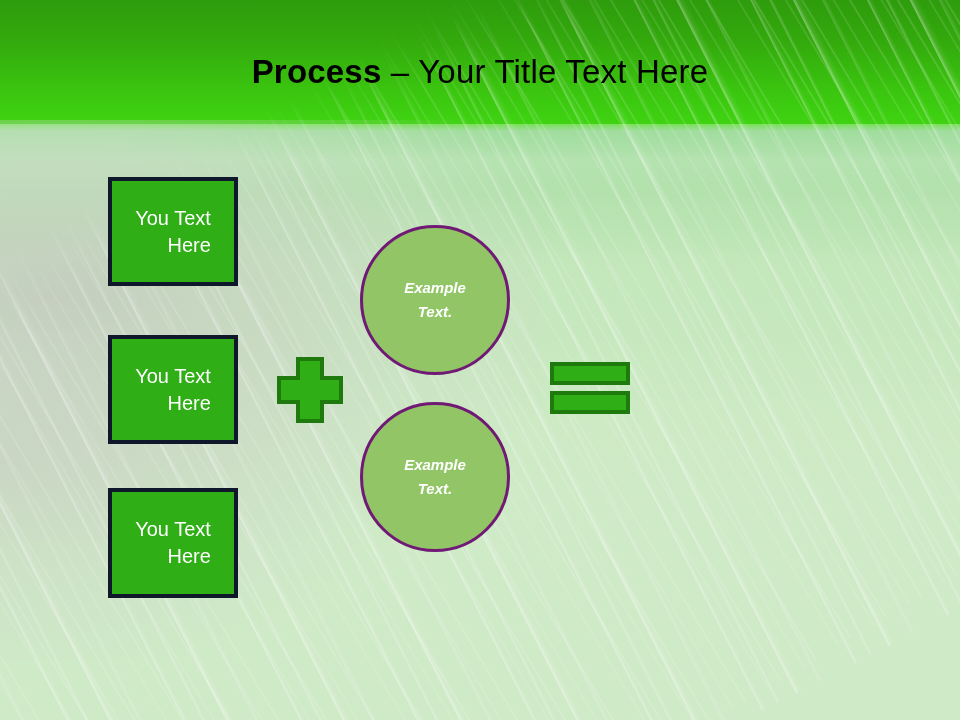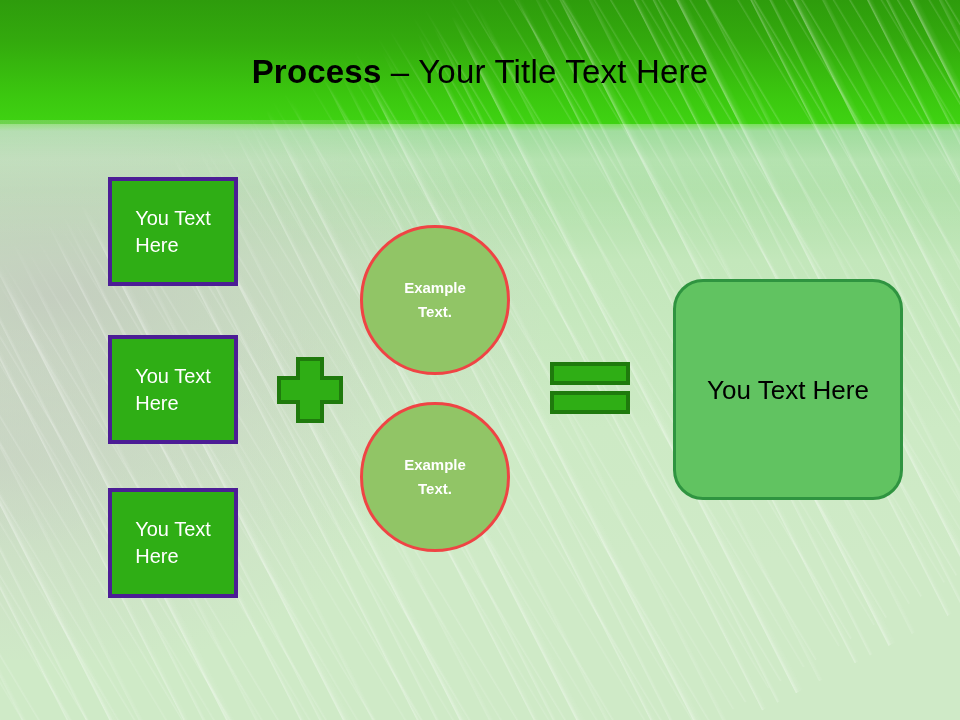--- a/index.html
+++ b/index.html
@@ -135,25 +135,25 @@
     white-space: nowrap;
   }
   .title .strong { font-weight: bold; }
   .title .light  { font-weight: normal; }
 
   
   .sq {
     position: absolute;
     box-sizing: border-box;
     background: #2fae15;
-    border: 4px solid #4c1d95;
+    border: 4px solid #0f172a;
     color: #ffffff;
     font-size: 20px;
     line-height: 27px;
-    text-align: left;
+    text-align: right;
     display: flex;
     align-items: center;
     justify-content: center;
   }
   .sq .txt { display: block; padding: 0 6px; }
 
   #sq1 { left: 108px; top: 177px; width: 130px; height: 109px; }
   #sq2 { left: 108px; top: 335px; width: 130px; height: 109px; }
   #sq3 { left: 108px; top: 488px; width: 130px; height: 110px; }
 
@@ -167,25 +167,26 @@
   }
 
   
   .circle {
     position: absolute;
     box-sizing: border-box;
     width: 150px;
     height: 150px;
     border-radius: 50%;
     background: #91c566;
-    border: 3px solid #ef4444;
+    border: 3px solid #701a75;
     color: #ffffff;
     font-size: 15px;
     line-height: 24px;
     font-weight: bold;
+    font-style: italic;
     text-align: center;
     display: flex;
     align-items: center;
     justify-content: center;
   }
   #c1 { left: 360px; top: 225px; }
   #c2 { left: 360px; top: 402px; }
 
   
   .equals {
@@ -282,17 +283,14 @@
       <span>Example</span><br>
       <span>Text.</span>
     </span>
   </div>
 
   <div class="equals">
     <div class="bar b1"></div>
     <div class="bar b2"></div>
   </div>
 
-  <div id="result">
-    <span>You Text Here</span>
-  </div>
 
 </div>
 
 </body></html>

